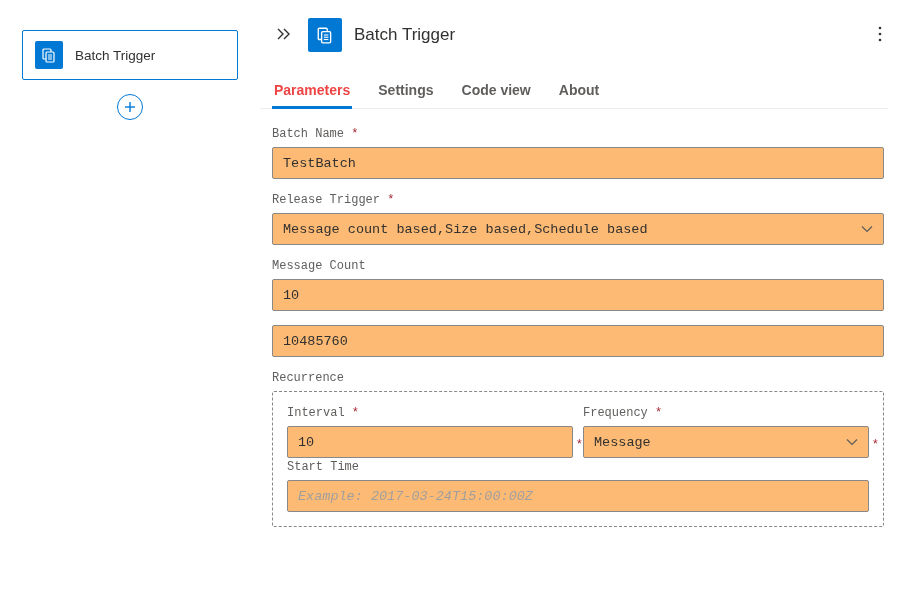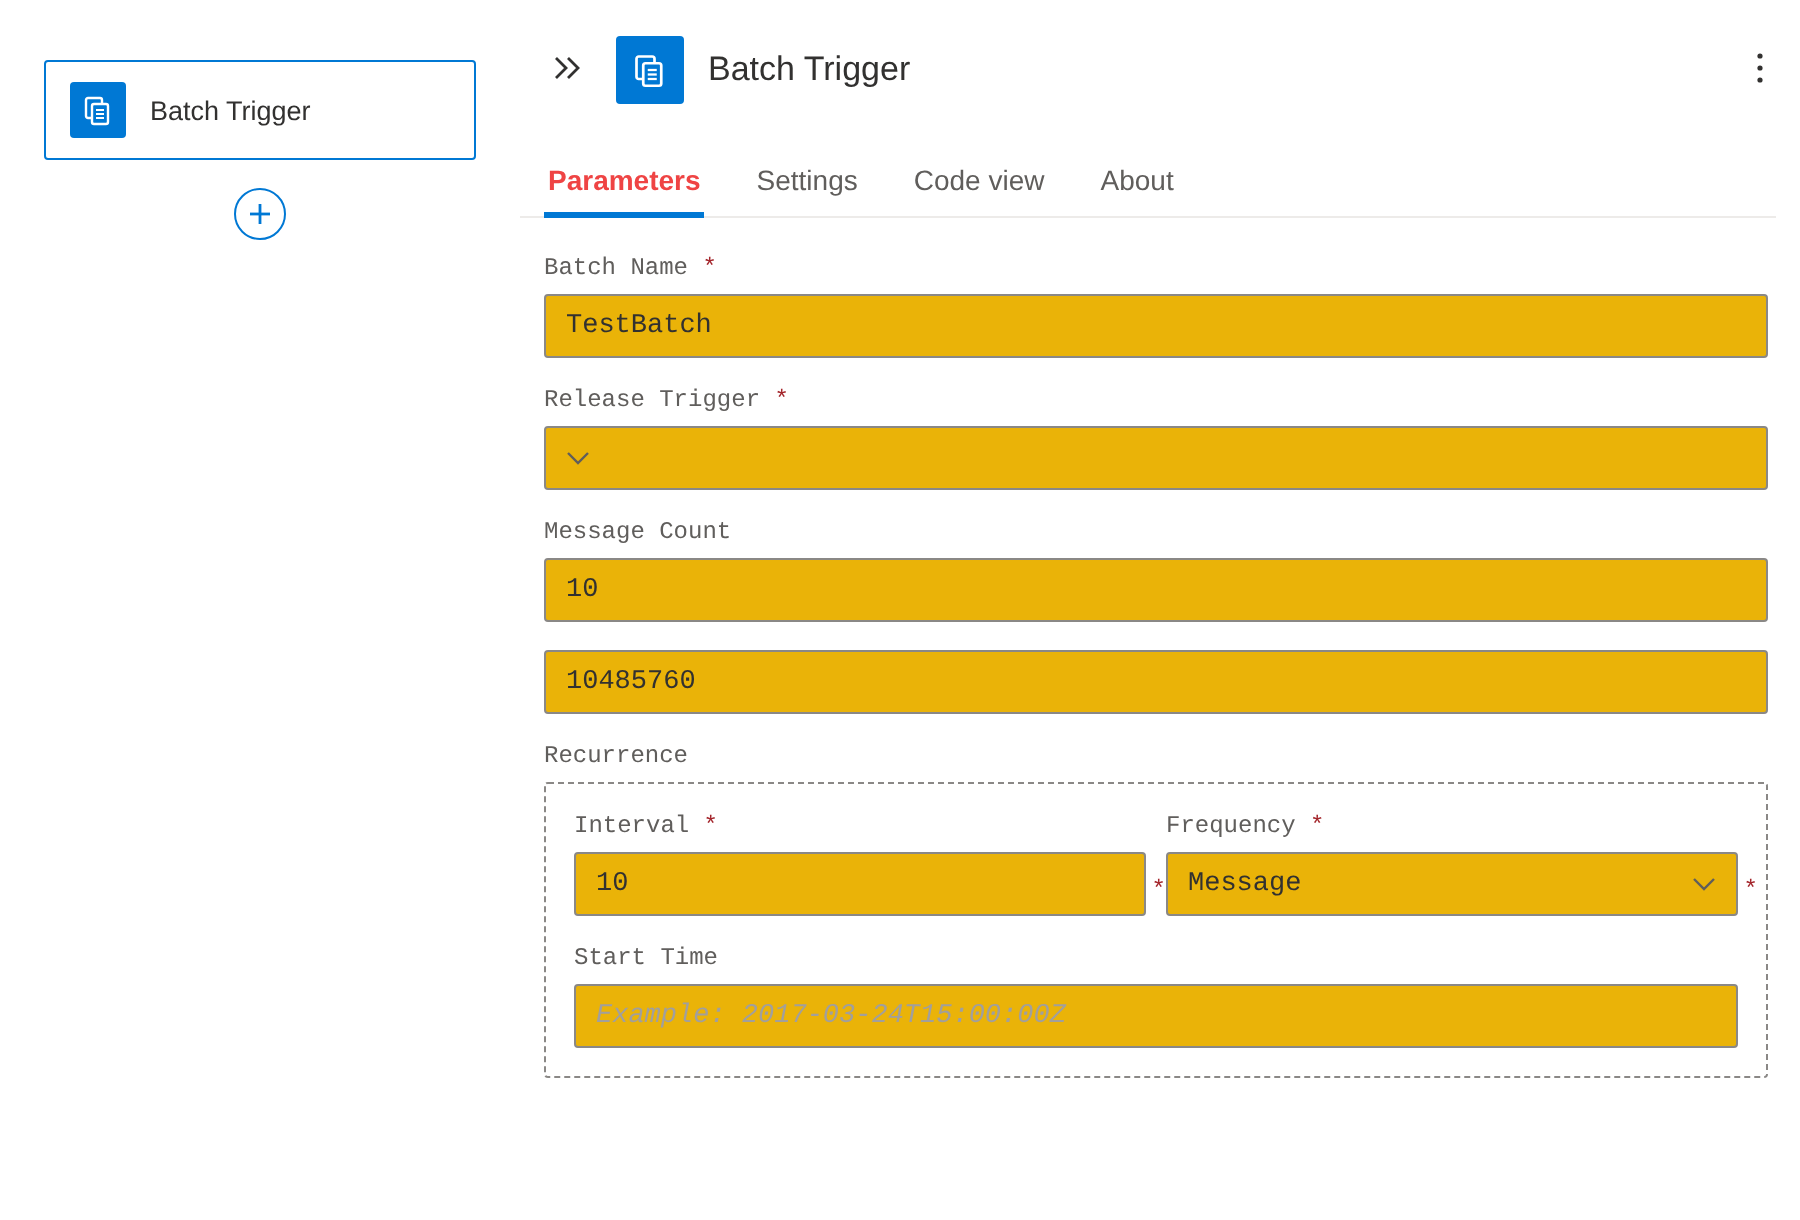--- a/index.html
+++ b/index.html
@@ -98,20 +98,21 @@
       padding-left: 12px;
       margin-bottom: 18px;
     }
     .tab {
       font-size: 14px;
       color: #605e5c;
       padding: 8px 2px;
       cursor: pointer;
       border-bottom: 3px solid transparent;
       margin-bottom: -1px;
+      font-weight: bold;
     }
     .tab.active {
       color: #ef4444;
       font-weight: 600;
       border-bottom-color: #0078d4;
     }
     .form {
       padding-left: 12px;
       padding-right: 4px;
       overflow-y: auto;
@@ -127,41 +128,41 @@
     .req::after { content: " *"; color: #a4262c; }
     .text-input, .select-input {
       width: 100%;
       height: 32px;
       border: 1px solid #8a8886;
       border-radius: 2px;
       padding: 0 10px;
       font-size: 13.5px;
       font-family: inherit;
       color: #323130;
-      background: #eab308;
+      background: #fdba74;
     }
     .text-input::placeholder { color: #a19f9d; font-style: italic; }
     .select-input {
       display: flex;
       align-items: center;
       justify-content: space-between;
       cursor: pointer;
     }
     .select-input .val { flex: 1; }
     .select-input .placeholder { color: #605e5c; }
     .chev { color: #605e5c; flex-shrink: 0; }
     .recurrence-box {
       border: 1px dashed #8a8886;
       padding: 14px 14px 10px;
       border-radius: 2px;
     }
     .two-col {
       display: flex;
       gap: 10px;
-      margin-bottom: 14px;
+      margin-bottom: 2px;
     }
     .two-col .field { flex: 1; margin-bottom: 0; position: relative; }
     .side-star {
       position: absolute;
       right: -10px;
       top: 32px;
       color: #a4262c;
       font-size: 12px;
     }
   </style>
@@ -226,20 +227,21 @@
   <div class="form">
 
     <div class="field">
       <label class="label req">Batch Name</label>
       <input class="text-input" type="text" value="TestBatch" style="">
     </div>
 
     <div class="field">
       <label class="label req">Release Trigger</label>
       <div class="select-input">
+        <span class="val">Message count based,Size based,Schedule based</span>
         <svg class="chev" width="12" height="8" viewBox="0 0 12 8">
           <polyline points="1,1.5 6,6.5 11,1.5" fill="none" stroke="#605e5c" stroke-width="1.2"></polyline>
         </svg>
       </div>
     </div>
 
     <div class="field">
       <label class="label">Message Count</label>
       <input class="text-input" type="text" value="10" style="">
     </div>

